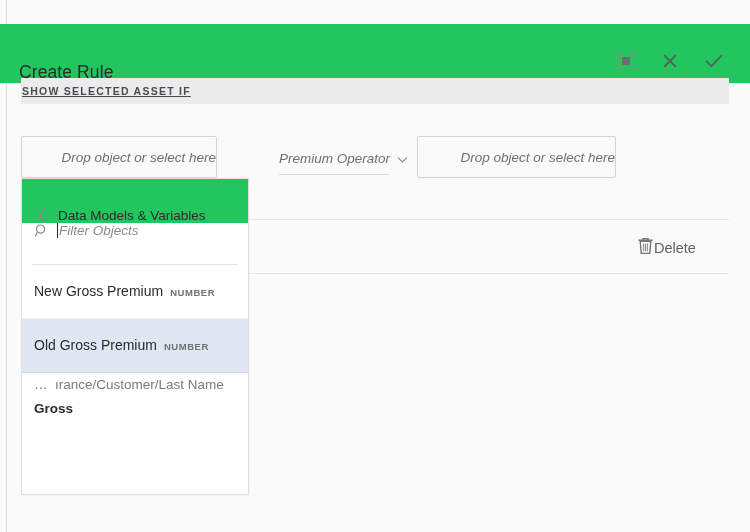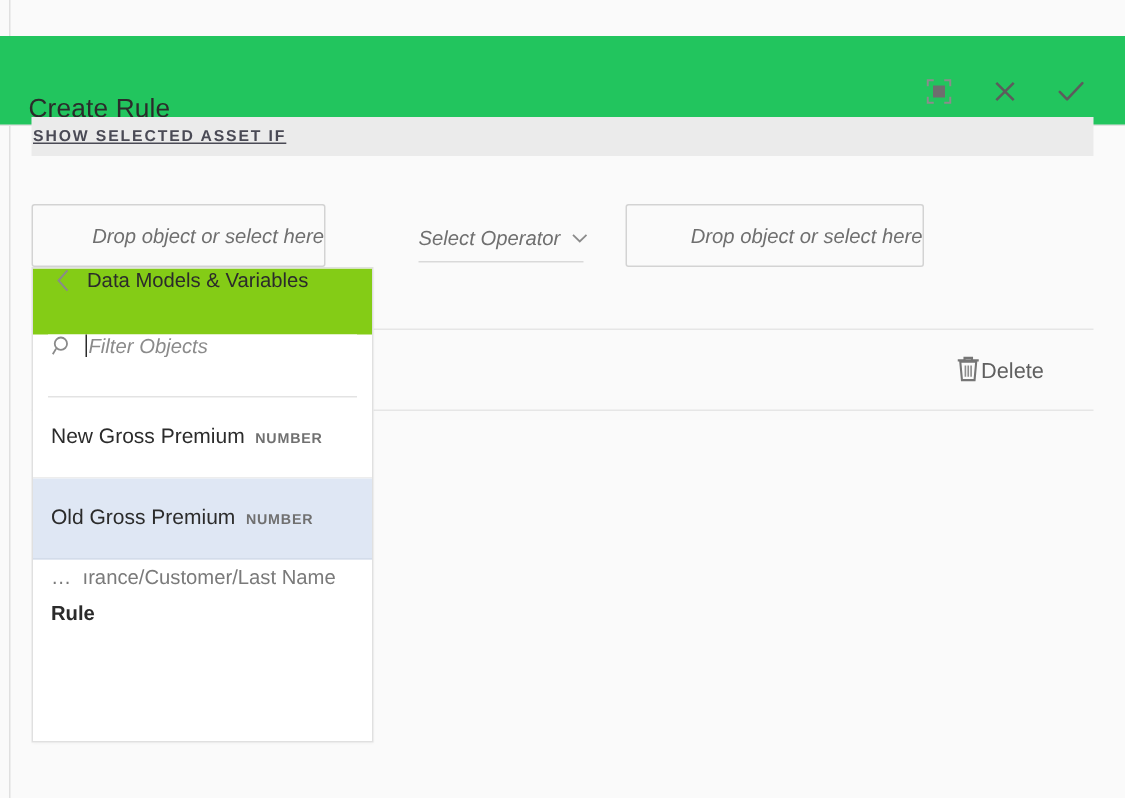--- a/index.html
+++ b/index.html
@@ -133,22 +133,22 @@
     position: absolute; left: 21px; top: 178px;
     width: 228px; height: 317px;
     background: #ffffff;
     border: 1px solid #e0e0e0;
     box-shadow: 0 1px 2px rgba(0,0,0,.04);
     overflow: hidden;
     z-index: 5;
   }
   #picker-header {
     height: 44px;
-    background: #84cc16;
-    display: flex; align-items: flex-start;
+    background: #22c55e;
+    display: flex; align-items: flex-end;
     cursor: pointer;
   }
   #picker-back-icon {
     width: 32px; display: flex; align-items: center; justify-content: center;
     margin-left: 4px;
   }
   #picker-header-title {
     font-size: 13.5px; color: #2b2b2b; white-space: nowrap;
   }
 
@@ -247,21 +247,21 @@
   <div id="section-bar-label">SHOW SELECTED ASSET IF</div>
 </div>
 
 <div id="condition-row">
 
   <div class="dropzone" id="dropzone-left">
     <span class="dropzone-text">Drop object or select here</span>
   </div>
 
   <div id="operator-select">
-    <span id="operator-label">Select Operator</span>
+    <span id="operator-label">Premium Operator</span>
     <span id="operator-chevron">
       <svg width="11" height="8" viewBox="0 0 11 8" aria-hidden="true">
         <path d="M1 1.6 L5.5 6 L10 1.6" fill="none" stroke="#8b8b8b" stroke-width="1.2"></path>
       </svg>
     </span>
   </div>
 
   <div class="dropzone" id="dropzone-right">
     <span class="dropzone-text">Drop object or select here</span>
   </div>
@@ -317,17 +317,17 @@
     <div class="picker-item selected">
       <div class="item-line">
         <span class="item-name-plain">Old Gross Premium</span>
         <span class="item-type">NUMBER</span>
       </div>
     </div>
 
 
     <div class="picker-item clipped">
       <span class="item-path">…&nbsp;&nbsp;ırance/Customer/Last Name</span>
-      <span class="item-name">Rule</span>
+      <span class="item-name">Gross</span>
     </div>
 
   </div>
 </div>
 
 </body></html>

